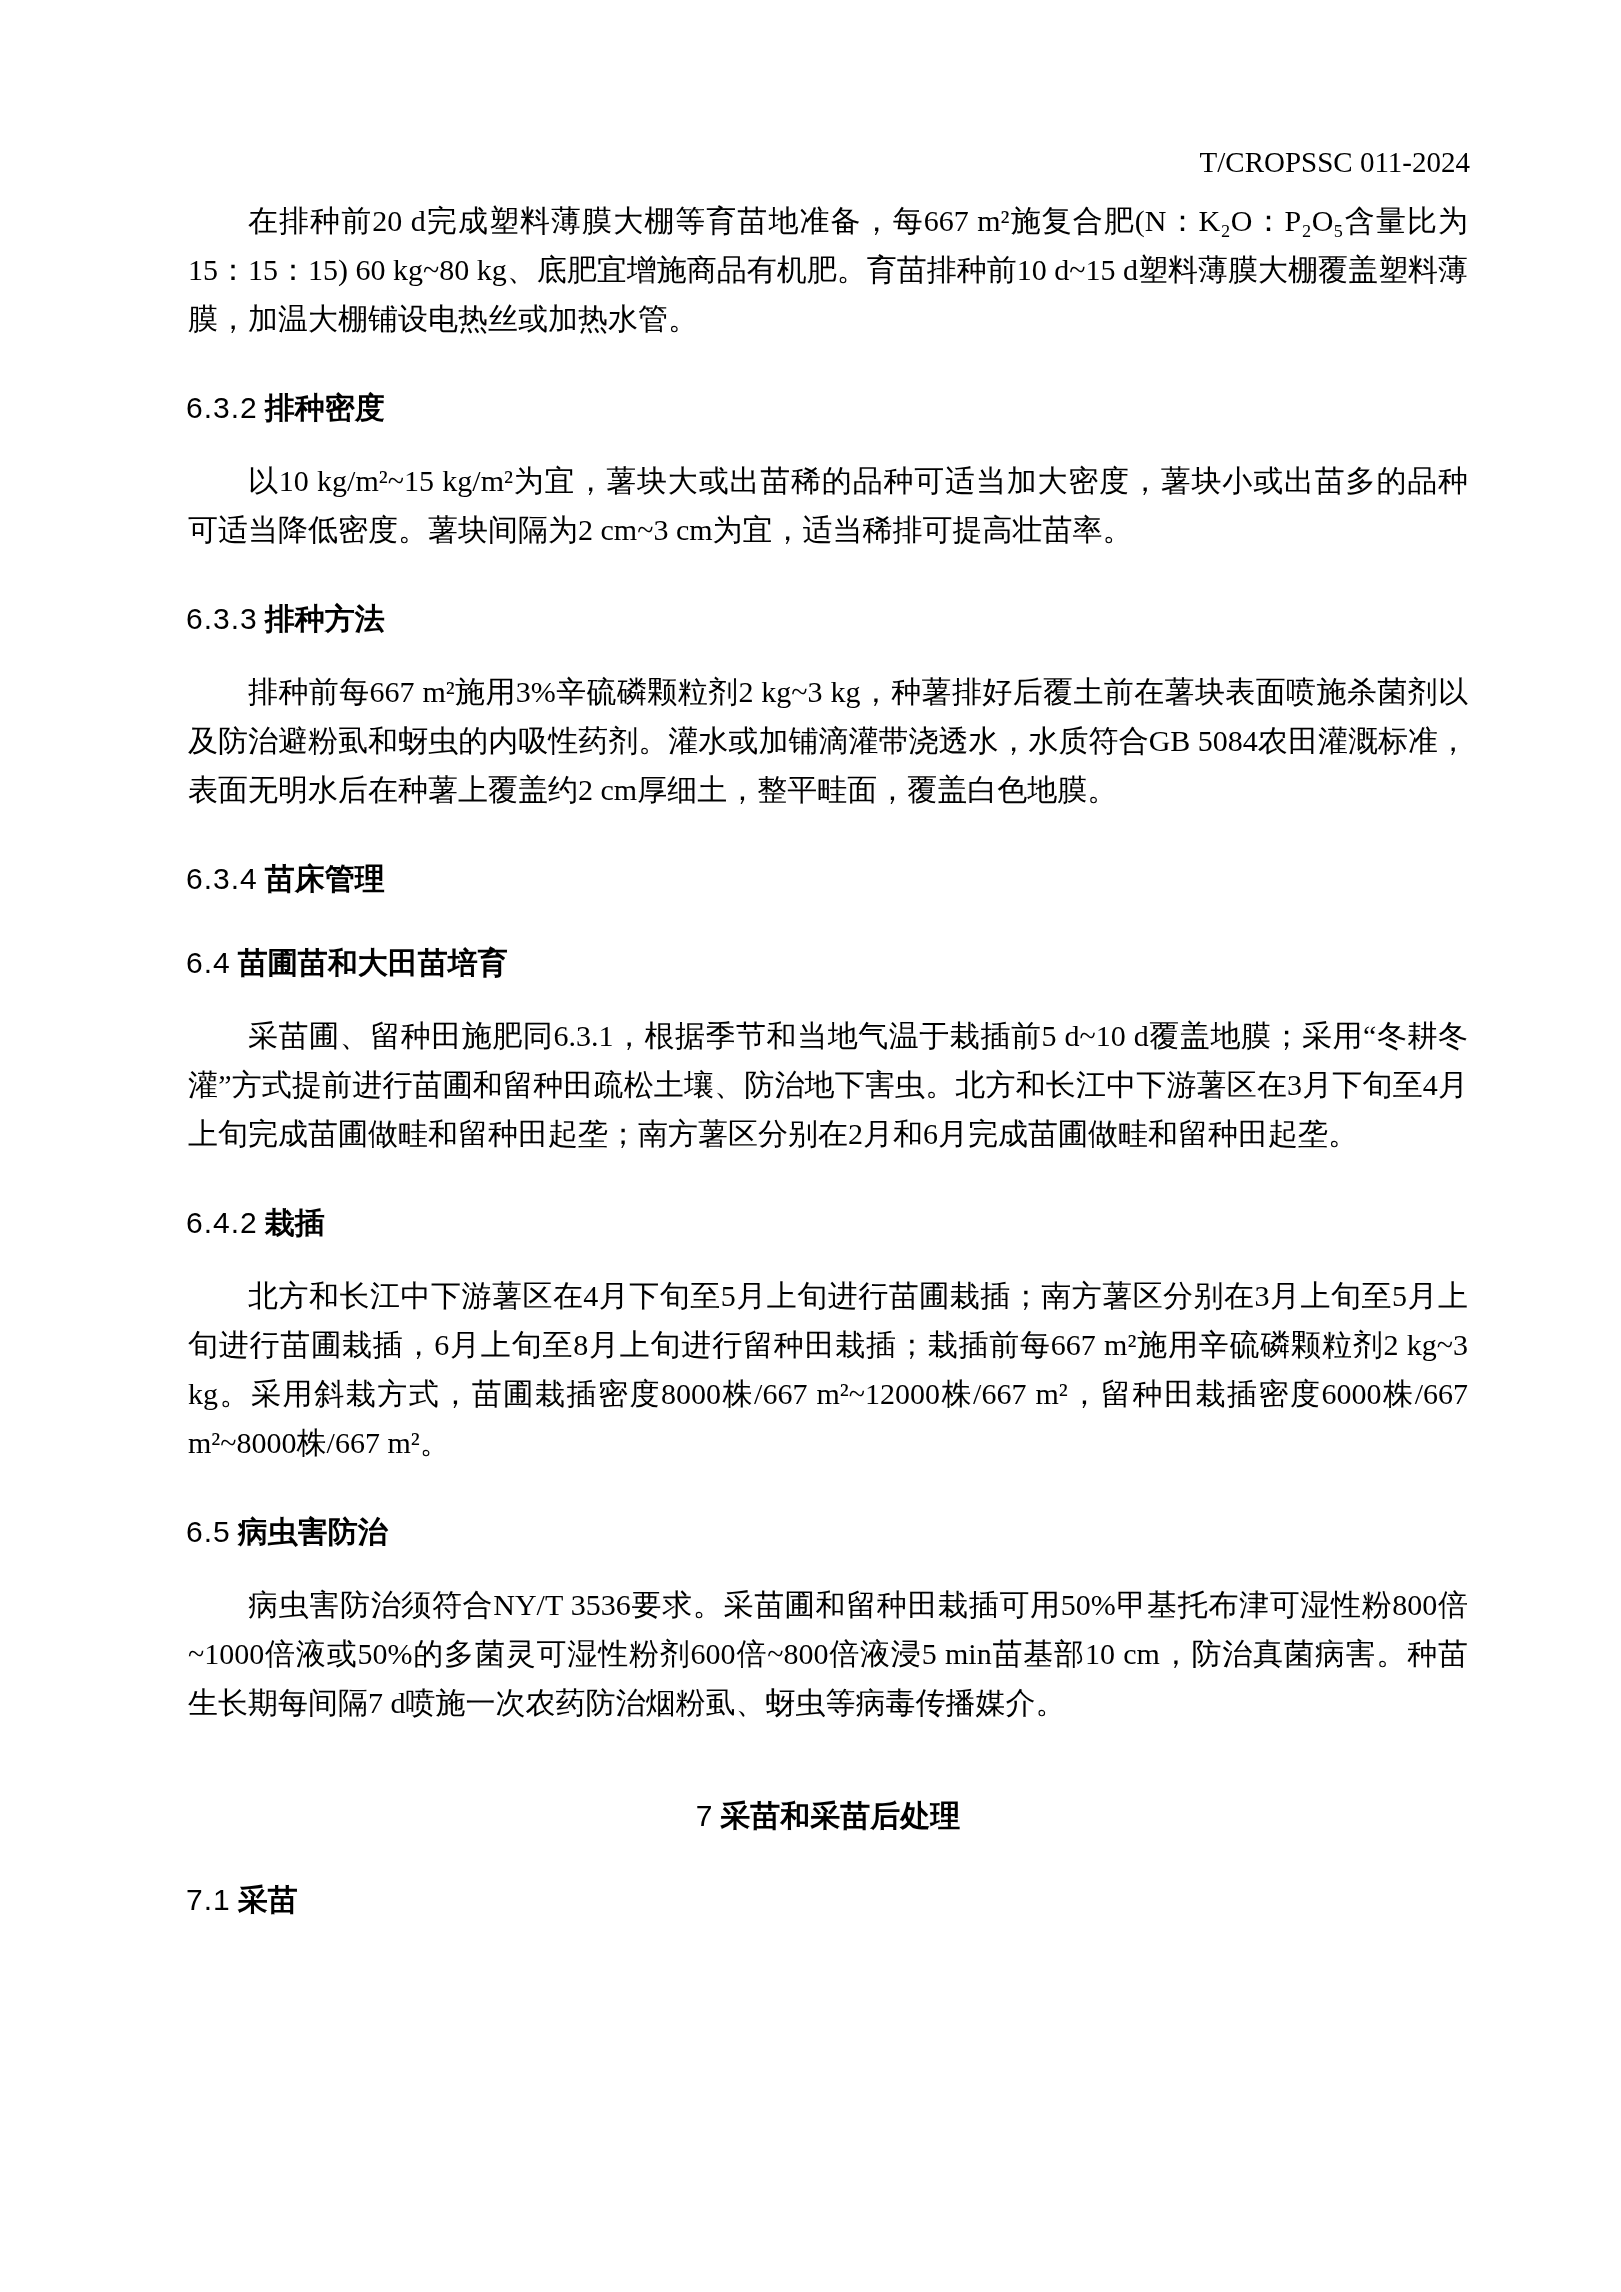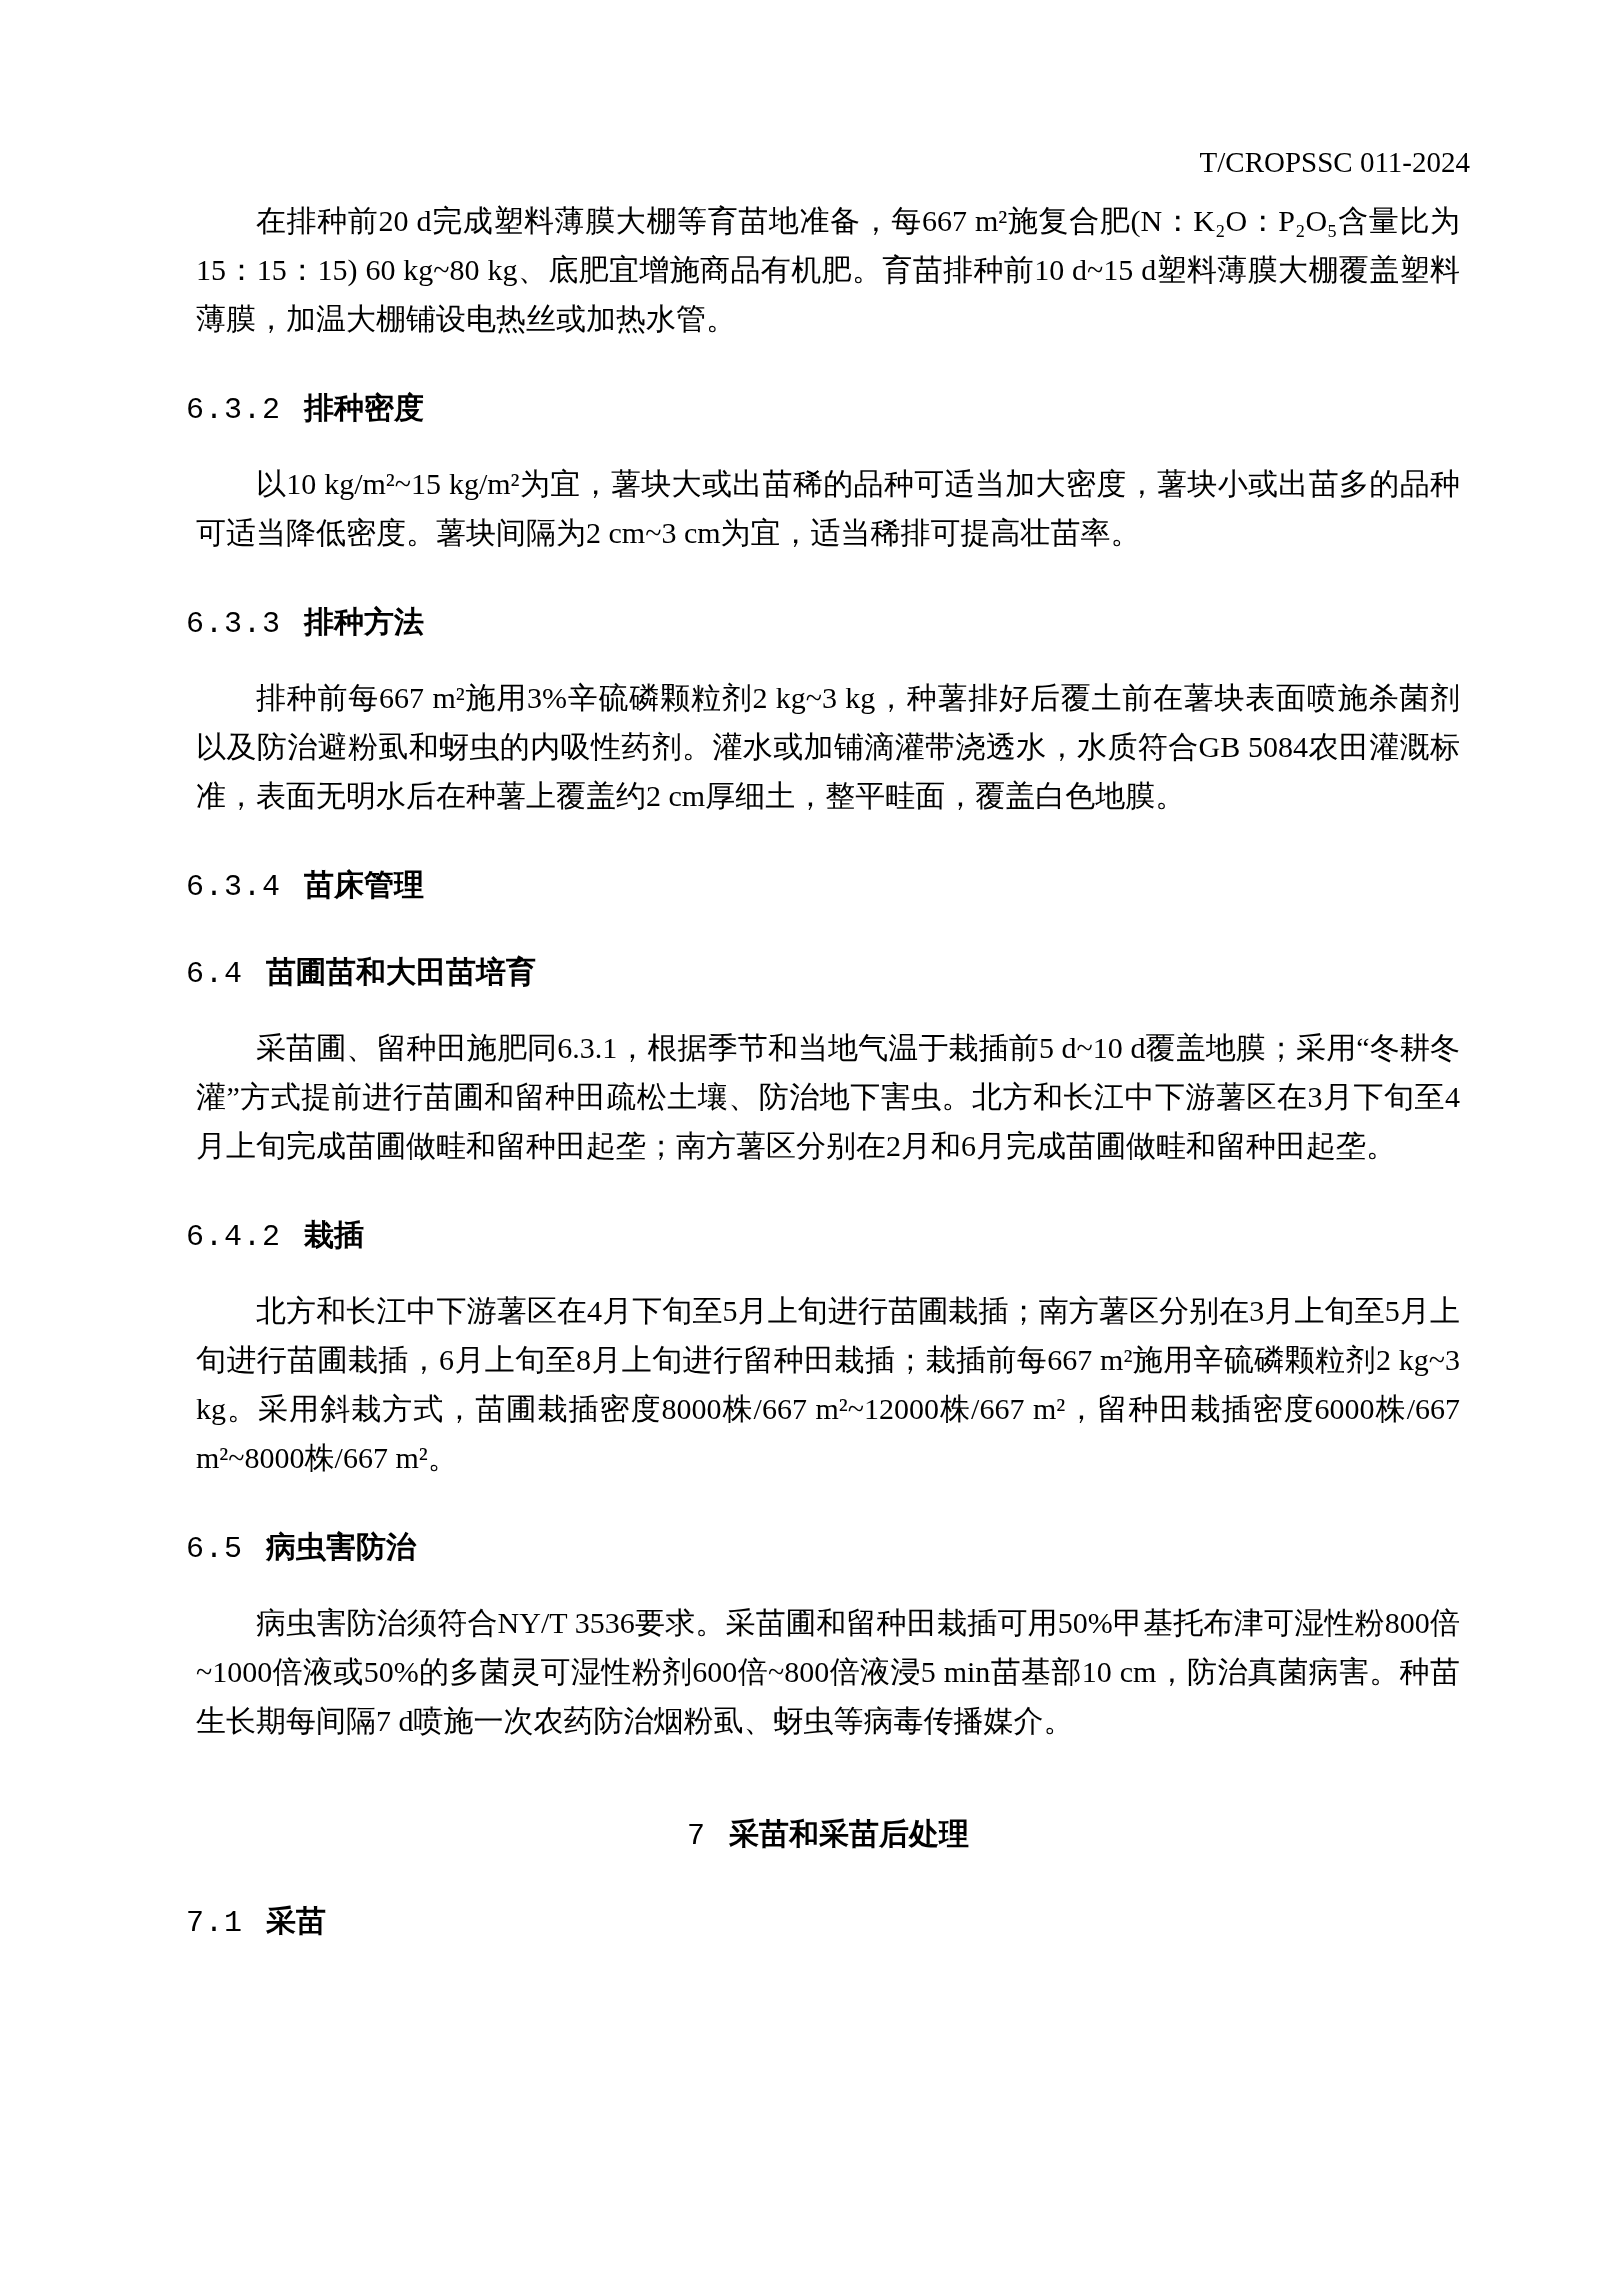--- a/index.html
+++ b/index.html
@@ -19,36 +19,36 @@
     line-height: 49px;
   }
   .page-header {
     text-align: right;
     font-size: 29px;
     line-height: 35px;
     margin-bottom: 16px;
     font-family: "Liberation Serif", "DejaVu Serif", serif;
   }
   .para {
-    margin: 10px;
+    margin: 2px;
     text-indent: 2em;
     text-align: justify;
   }
   .heading {
     margin: 45px 0 29px 0;
     font-size: 30px;
     line-height: 39px;
     font-family: "Liberation Sans", "DejaVu Sans", sans-serif;
     font-weight: bold;
     white-space: nowrap;
   }
   .heading .h-num {
-    font-family: Liberation Mono, monospace;
+    font-family: Liberation Sans, sans-serif;
     font-weight: normal;
-    margin-right: 23px;
+    margin-right: 7px;
     letter-spacing: 1px;
   }
   .heading.level-1 {
     margin-top: 69px;
     text-align: center;
   }
 </style>
 </head>
 <body>
 

